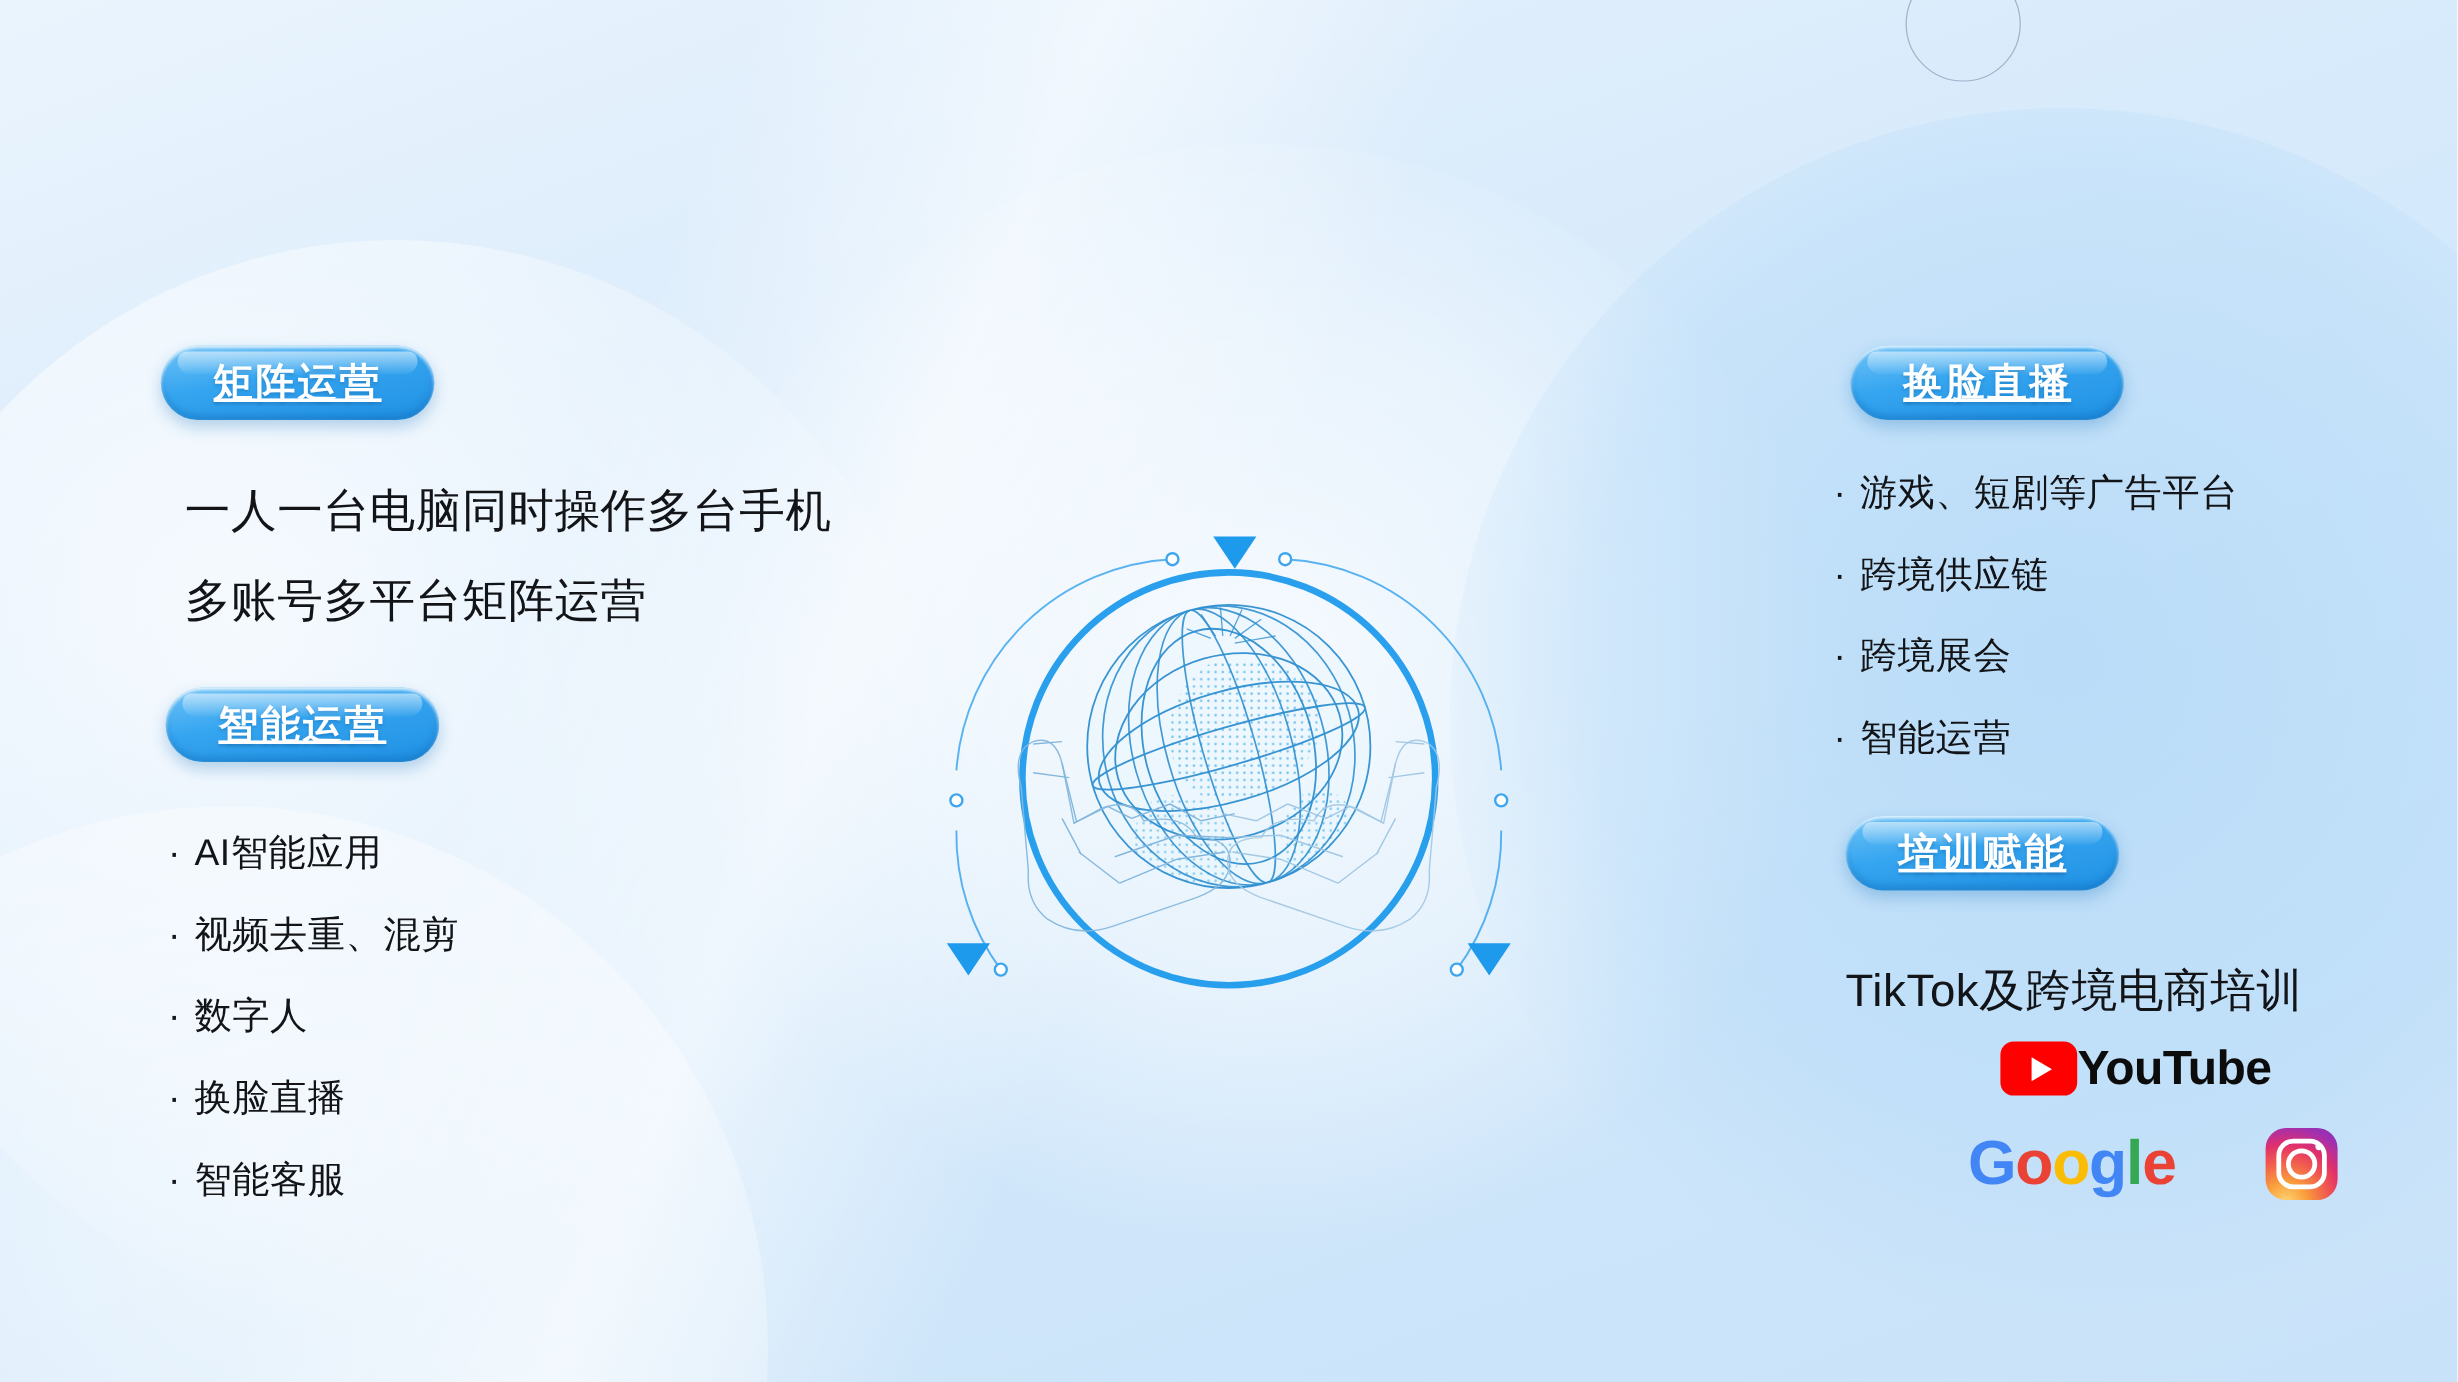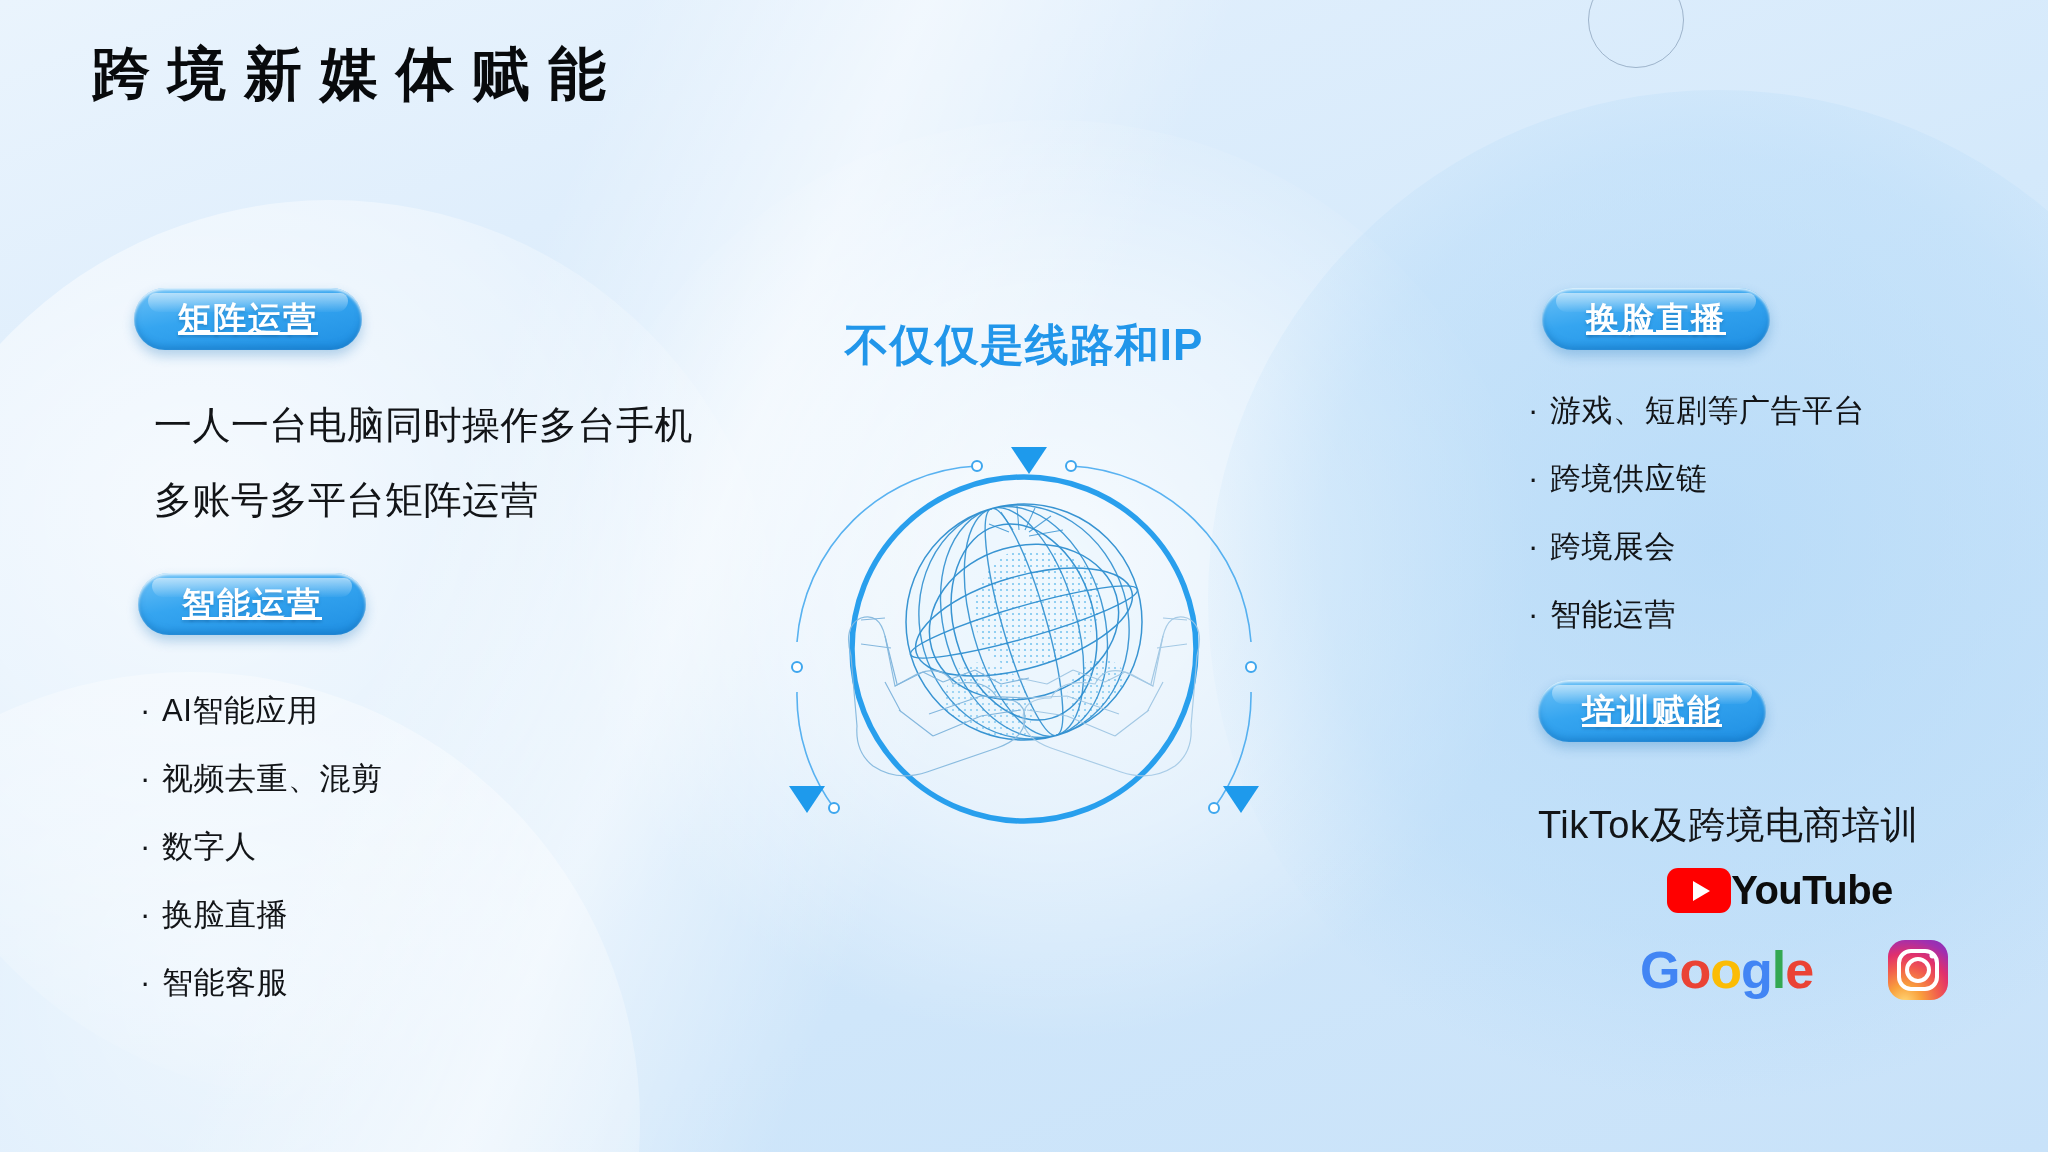--- a/index.html
+++ b/index.html
@@ -237,23 +237,21 @@
 
 <div id="slide">
 
   <div class="bg-circle bg-center-glow"></div>
   <div class="bg-circle bg-left-blob"></div>
   <div class="bg-circle bg-right-blob"></div>
   <div class="bg-circle bg-bottom-left"></div>
   <div class="bg-diag-sheen"></div>
   <div class="ring-outline"></div>
 
-  <div class="main-title">跨境新媒体赋能</div>
-
-  <div class="center-head center-head-2">不仅仅是线路和IP</div>
+
 
   <div class="illustration">
     <svg viewBox="0 0 470 470" width="470" height="470" xmlns="http://www.w3.org/2000/svg">
       <defs>
         <pattern id="dots" width="6" height="6" patternUnits="userSpaceOnUse">
           <circle cx="2" cy="2" r="1.1" fill="#6dc0ee"></circle>
         </pattern>
         <clipPath id="globeClip">
           <circle cx="235" cy="208" r="118"></circle>
         </clipPath>

